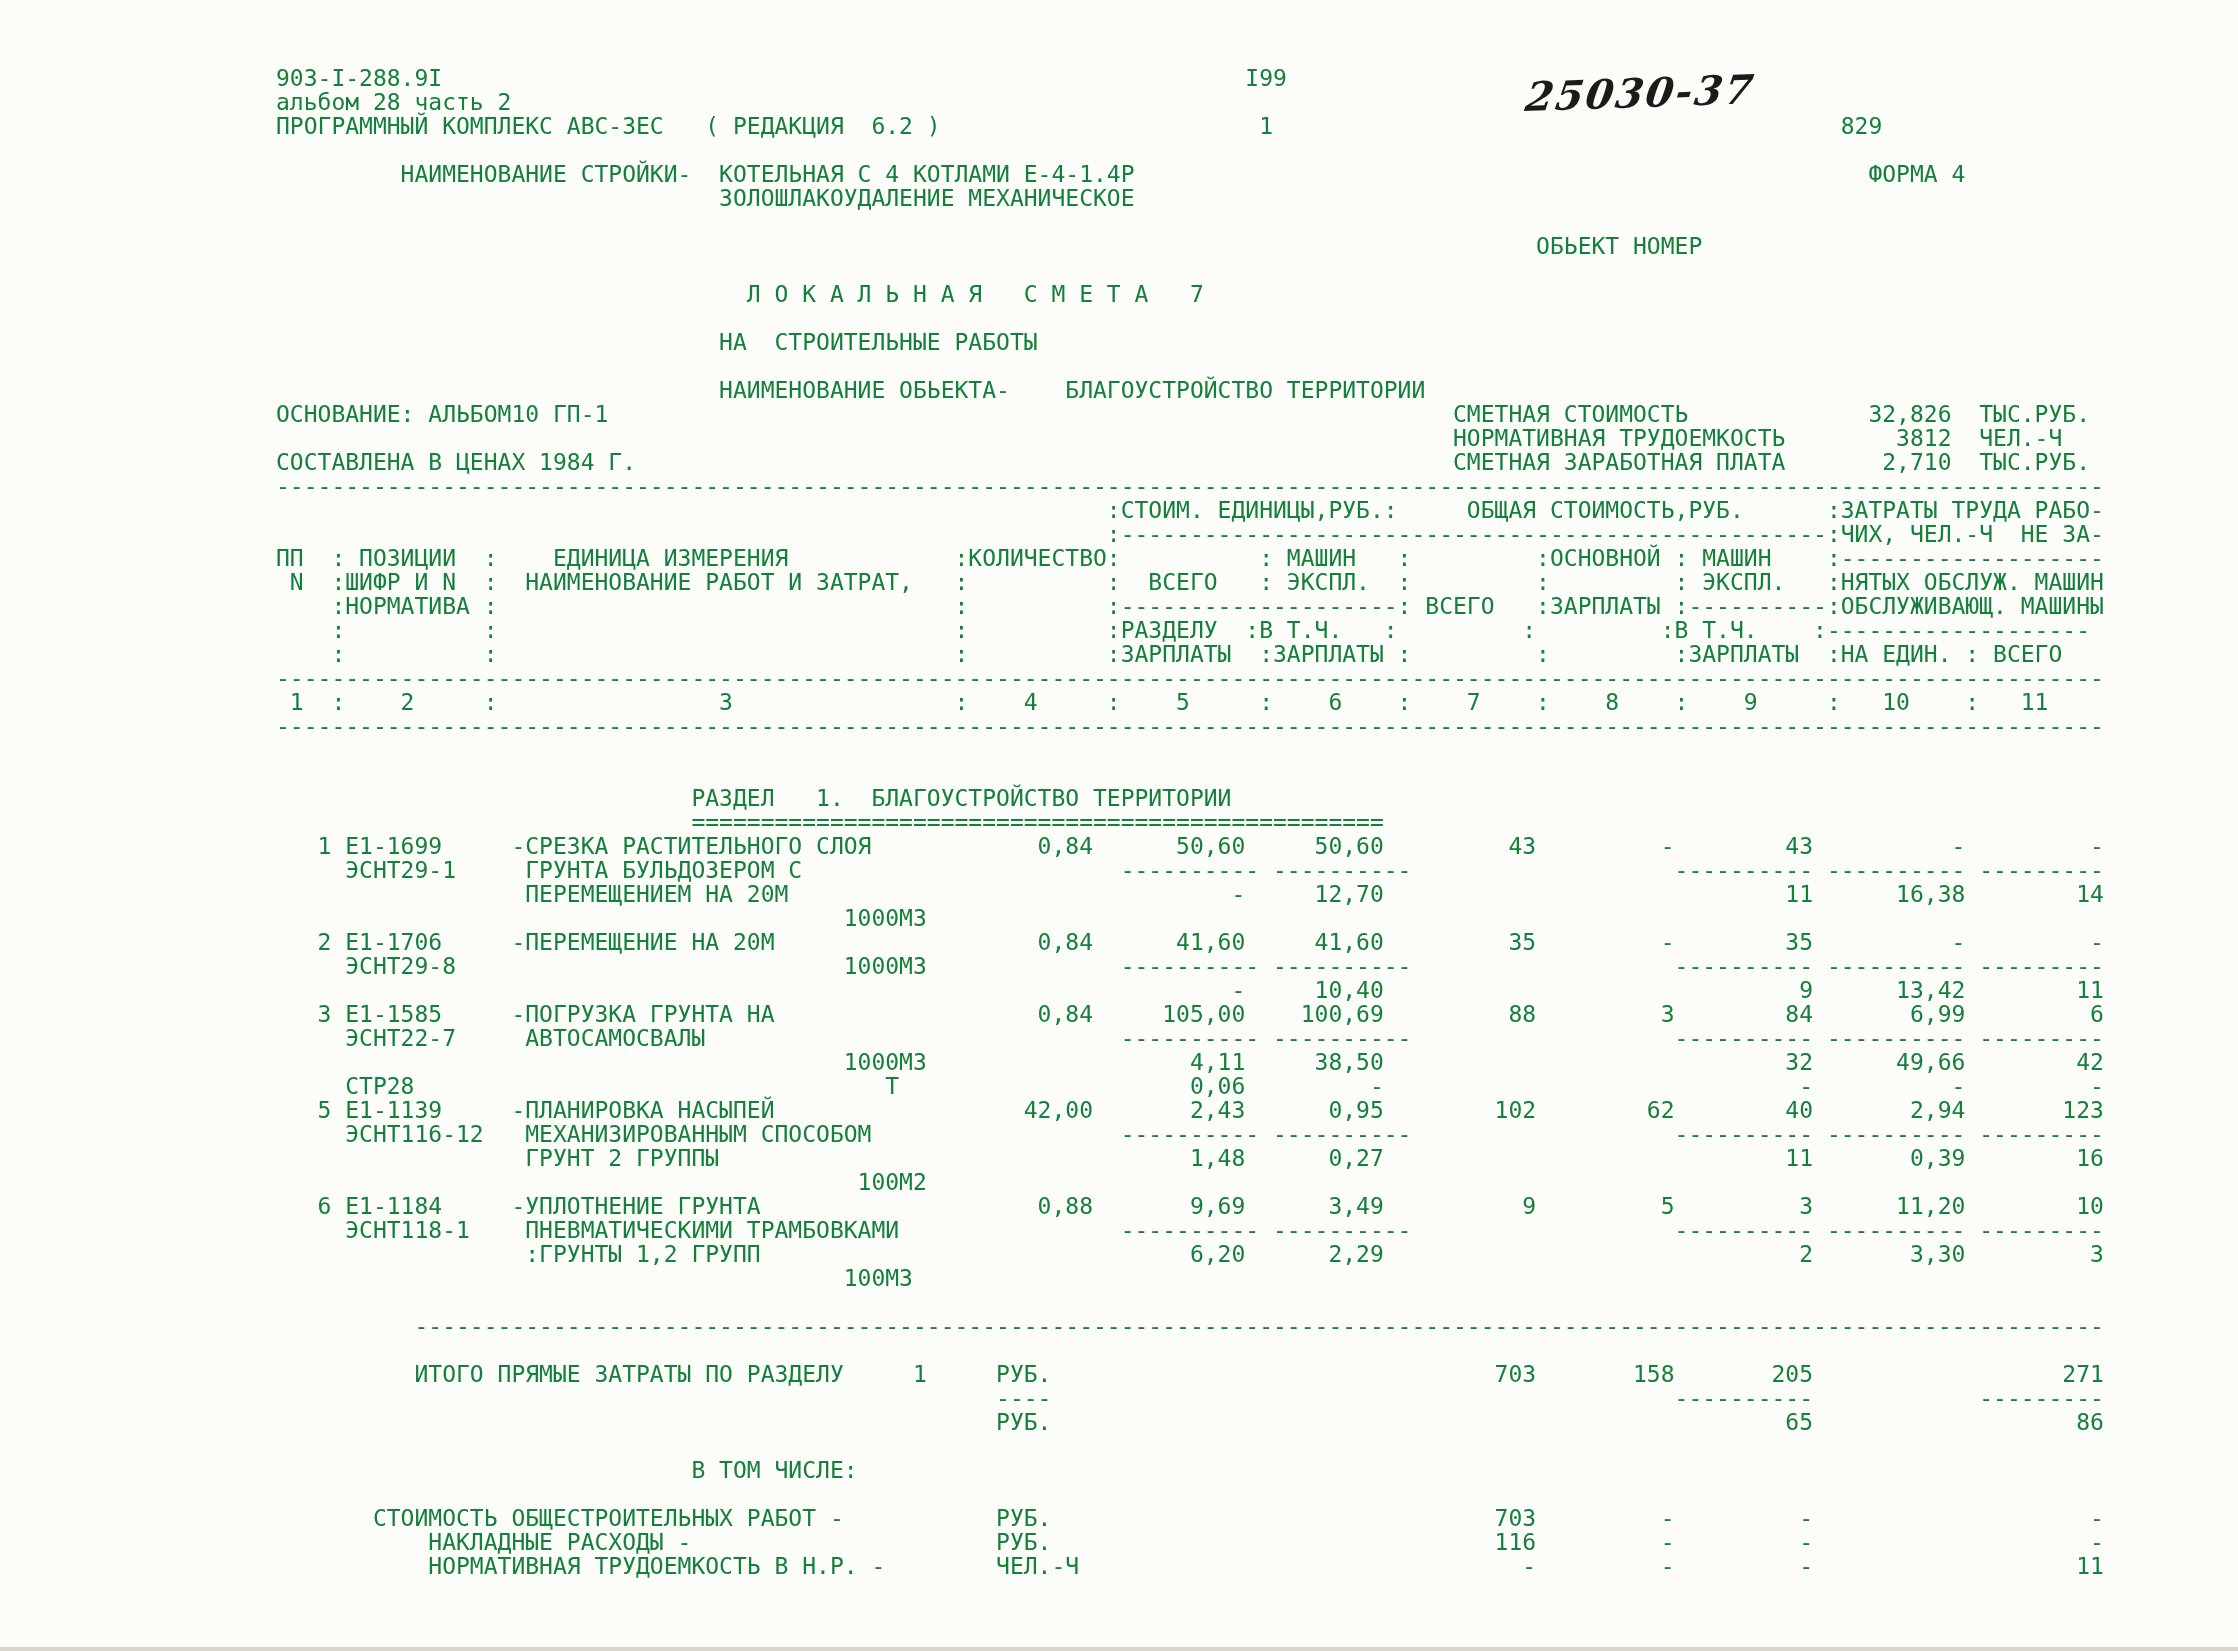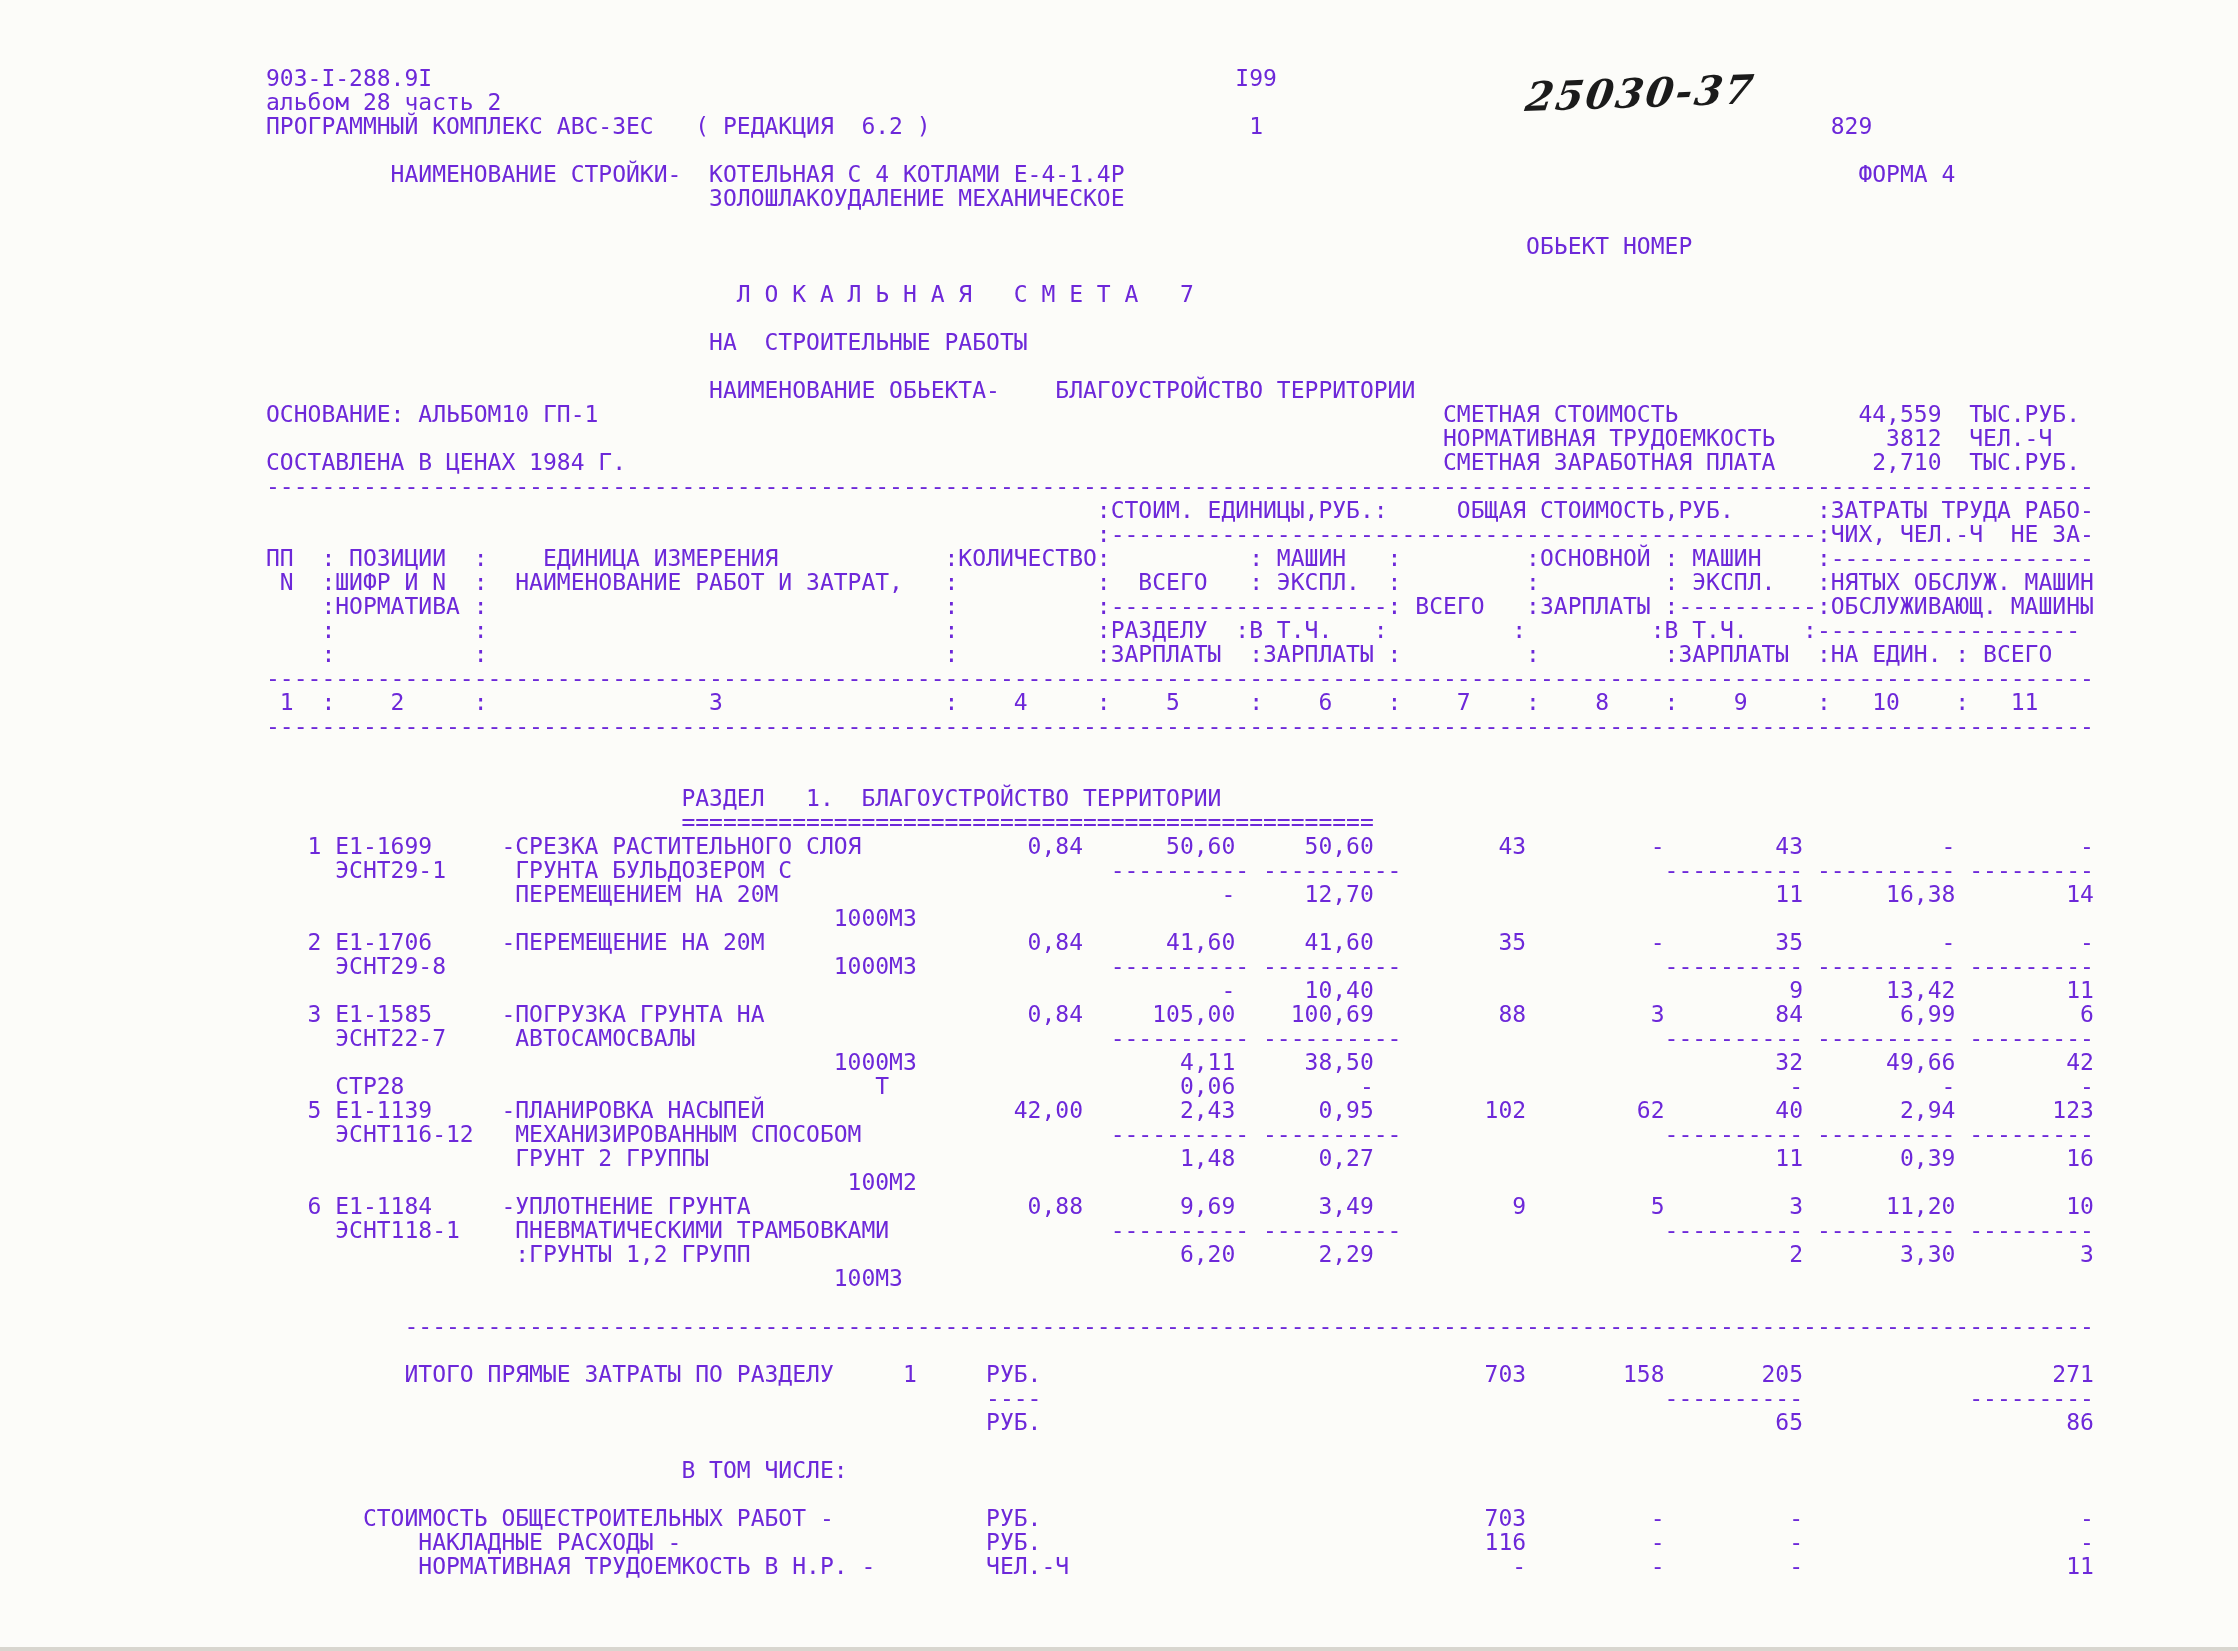--- a/index.html
+++ b/index.html
@@ -9,25 +9,25 @@
     background: #fbfbf7;
     position: relative;
     overflow: hidden;
   }
   #paper {
     position: absolute; inset: 0;
     background: #fcfcf9;
   }
   #doc {
     position: absolute;
-    left: 266px; top: 66px;
+    left: 276px; top: 66px;
     font-family: "DejaVu Sans Mono", "Liberation Mono", monospace;
     font-size: 23px;
     line-height: 24px;
-    color: #6d28d9;
+    color: #15803d;
     letter-spacing: 0;
   }
   .ln { white-space: pre; height: 24px; }
   .stamp {
     position: absolute;
     left: 1526px; top: 69px;
     font-family: "DejaVu Serif", "Liberation Serif", serif;
     font-style: italic;
     font-weight: bold;
     font-size: 40px;
@@ -52,21 +52,21 @@
       <div class="ln">         НАИМЕНОВАНИЕ СТРОЙКИ-  КОТЕЛЬНАЯ С 4 КОТЛАМИ Е-4-1.4Р                                                     ФОРМА 4</div>
       <div class="ln">                                ЗОЛОШЛАКОУДАЛЕНИЕ МЕХАНИЧЕСКОЕ</div>
       <div class="ln">&nbsp;</div>
       <div class="ln">                                                                                           ОБЬЕКТ НОМЕР</div>
       <div class="ln">&nbsp;</div>
       <div class="ln">                                  Л О К А Л Ь Н А Я   С М Е Т А   7</div>
       <div class="ln">&nbsp;</div>
       <div class="ln">                                НА  СТРОИТЕЛЬНЫЕ РАБОТЫ</div>
       <div class="ln">&nbsp;</div>
       <div class="ln">                                НАИМЕНОВАНИЕ ОБЬЕКТА-    БЛАГОУСТРОЙСТВО ТЕРРИТОРИИ</div>
-      <div class="ln">ОСНОВАНИЕ: АЛЬБОМ10 ГП-1                                                             СМЕТНАЯ СТОИМОСТЬ             44,559  ТЫС.РУБ.</div>
+      <div class="ln">ОСНОВАНИЕ: АЛЬБОМ10 ГП-1                                                             СМЕТНАЯ СТОИМОСТЬ             32,826  ТЫС.РУБ.</div>
       <div class="ln">                                                                                     НОРМАТИВНАЯ ТРУДОЕМКОСТЬ        3812  ЧЕЛ.-Ч</div>
       <div class="ln">СОСТАВЛЕНА В ЦЕНАХ 1984 Г.                                                           СМЕТНАЯ ЗАРАБОТНАЯ ПЛАТА       2,710  ТЫС.РУБ.</div>
       <div class="ln">------------------------------------------------------------------------------------------------------------------------------------</div>
       <div class="ln">                                                            :СТОИМ. ЕДИНИЦЫ,РУБ.:     ОБЩАЯ СТОИМОСТЬ,РУБ.      :ЗАТРАТЫ ТРУДА РАБО-</div>
       <div class="ln">                                                            :---------------------------------------------------:ЧИХ, ЧЕЛ.-Ч  НЕ ЗА-</div>
       <div class="ln">ПП  : ПОЗИЦИИ  :    ЕДИНИЦА ИЗМЕРЕНИЯ            :КОЛИЧЕСТВО:          : МАШИН   :         :ОСНОВНОЙ : МАШИН    :-------------------</div>
       <div class="ln"> N  :ШИФР И N  :  НАИМЕНОВАНИЕ РАБОТ И ЗАТРАТ,   :          :  ВСЕГО   : ЭКСПЛ.  :         :         : ЭКСПЛ.   :НЯТЫХ ОБСЛУЖ. МАШИН</div>
       <div class="ln">    :НОРМАТИВА :                                 :          :--------------------: ВСЕГО   :ЗАРПЛАТЫ :----------:ОБСЛУЖИВАЮЩ. МАШИНЫ</div>
       <div class="ln">    :          :                                 :          :РАЗДЕЛУ  :В Т.Ч.   :         :         :В Т.Ч.    :-------------------</div>
       <div class="ln">    :          :                                 :          :ЗАРПЛАТЫ  :ЗАРПЛАТЫ :         :         :ЗАРПЛАТЫ  :НА ЕДИН. : ВСЕГО</div>

